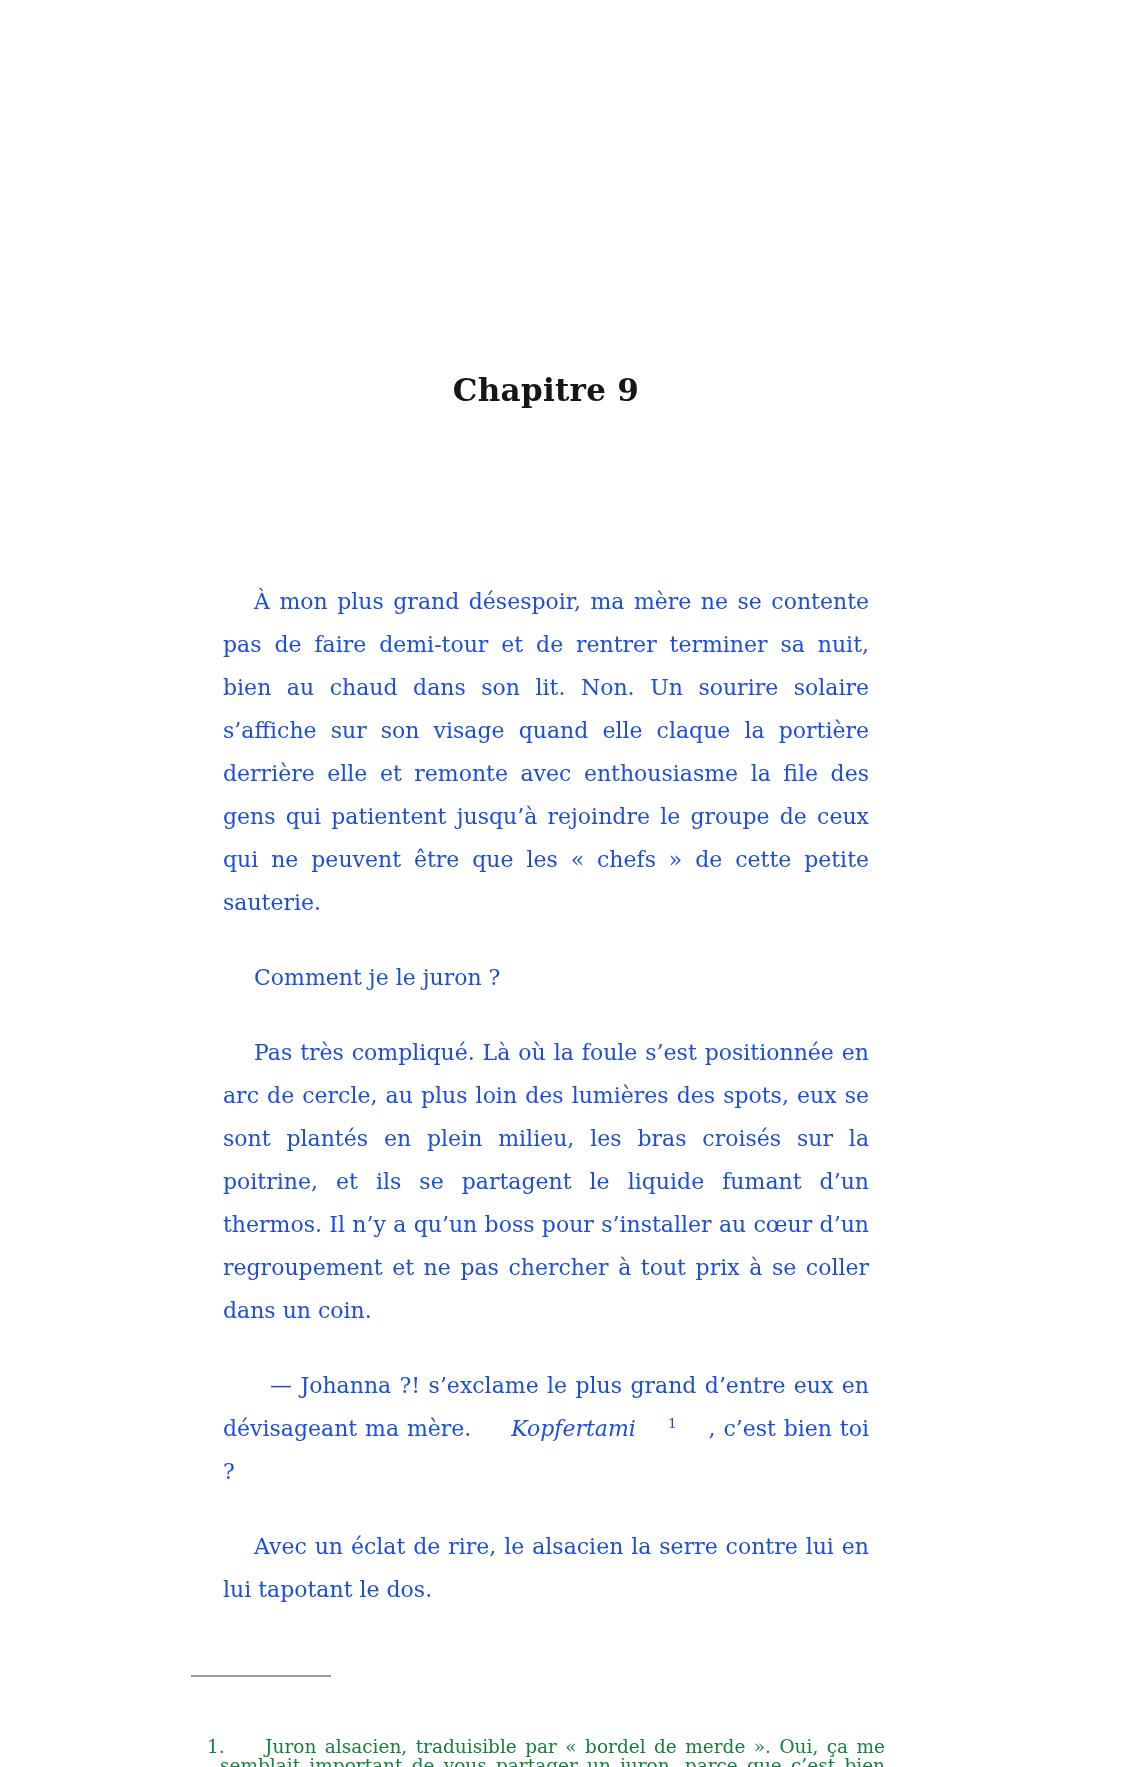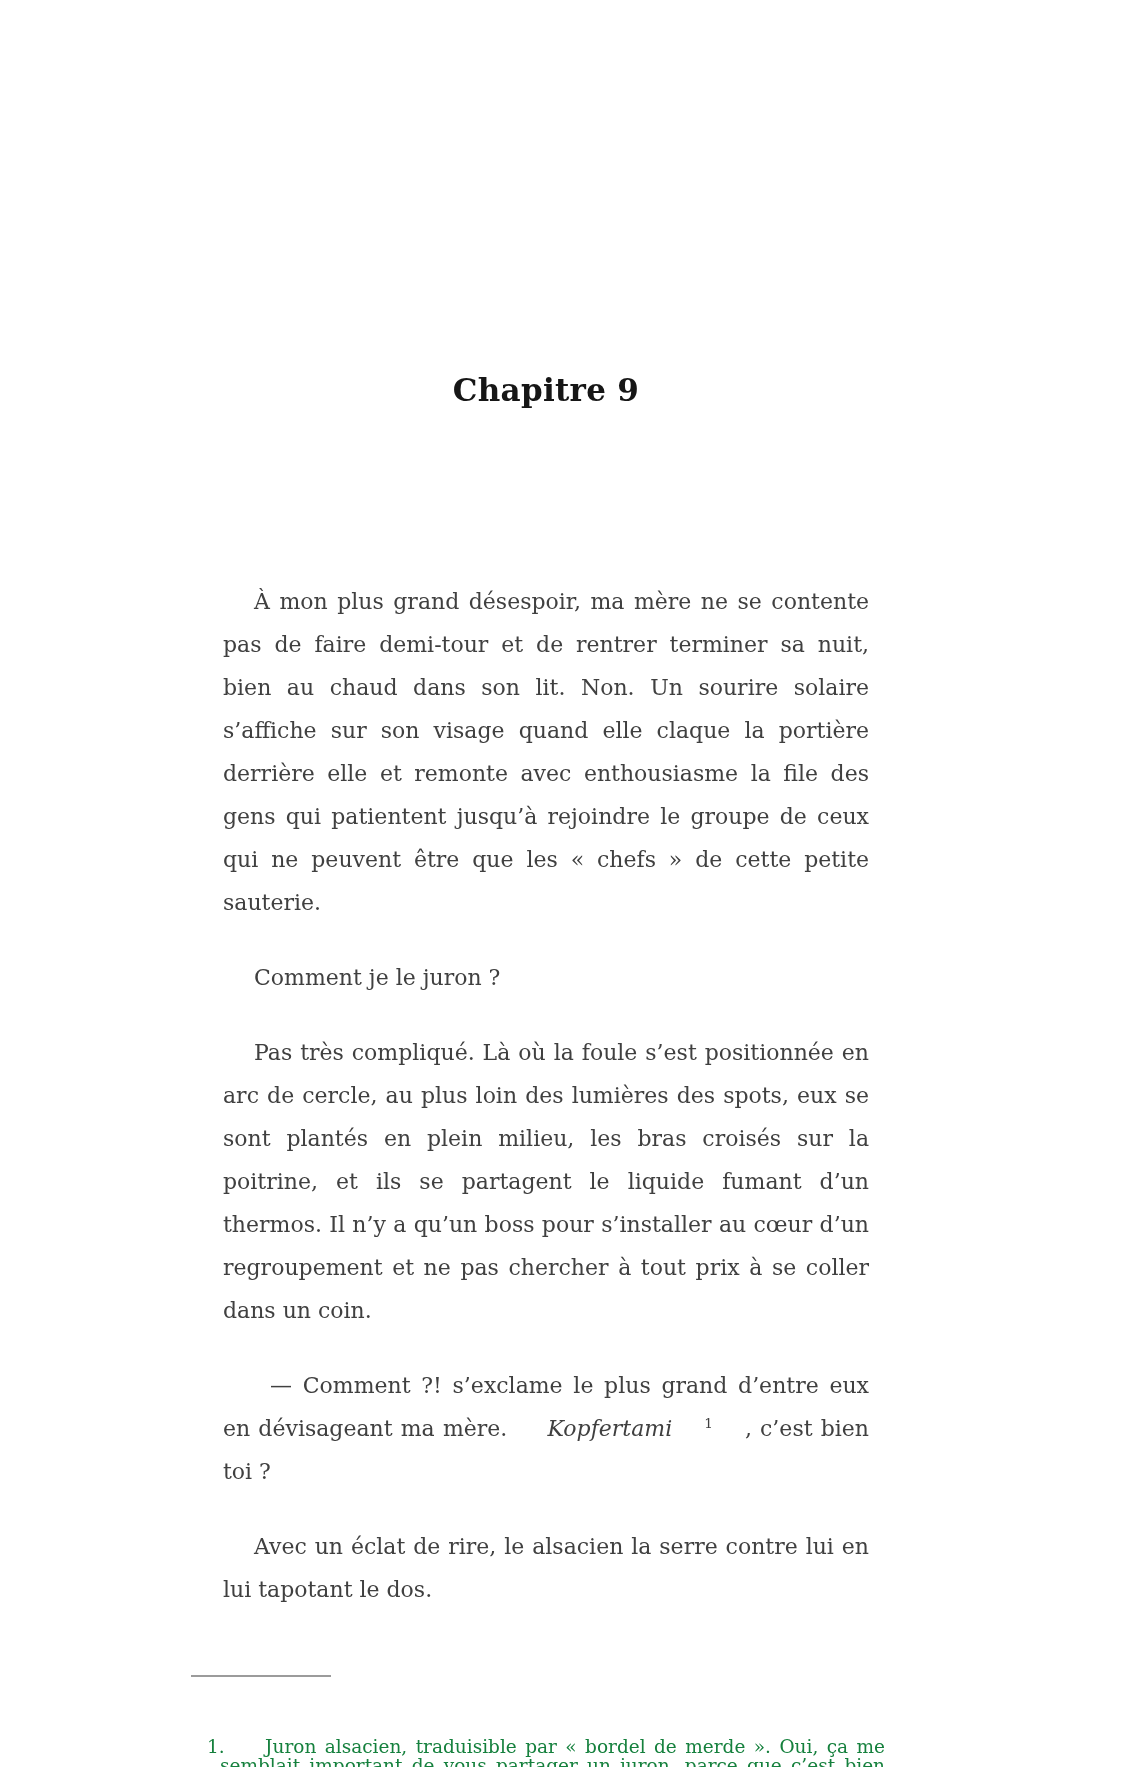--- a/index.html
+++ b/index.html
@@ -27,21 +27,21 @@
     letter-spacing: 0.3px;
     margin-top: 308px;
     margin-bottom: 124px;
     color: #161616;
   }
   .body-text p {
     font-size: 22px;
     line-height: 43px;
     text-align: justify;
     text-indent: 31px;
-    color: #404040;
+    color: #1d4ed8;
   }
   .body-text i {
     font-style: italic;
   }
   sup.fn-ref {
     font-size: 0.62em;
     vertical-align: super;
     line-height: 0;
   }
   .footnote-sep {
@@ -73,21 +73,21 @@
 
     <h1 class="chapter-title">Chapitre 9</h1>
 
     <section class="body-text">
       <p>À mon plus grand désespoir, ma mère ne se contente pas de faire demi-tour et de rentrer terminer sa nuit, bien au chaud dans son lit. Non. Un sourire solaire s’affiche sur son visage quand elle claque la portière derrière elle et remonte avec enthousiasme la file des gens qui patientent jusqu’à rejoindre le groupe de ceux qui ne peuvent être que les « chefs » de cette petite sauterie.</p>
 
       <p>Comment je le juron ?</p>
 
       <p>Pas très compliqué. Là où la foule s’est positionnée en arc de cercle, au plus loin des lumières des spots, eux se sont plantés en plein milieu, les bras croisés sur la poitrine, et ils se partagent le liquide fumant d’un thermos. Il n’y a qu’un boss pour s’installer au cœur d’un regroupement et ne pas chercher à tout prix à se coller dans un coin.</p>
 
-      <p><span>— Comment ?! s’exclame le plus grand d’entre eux en dévisageant ma mère. </span><i>Kopfertami</i><sup class="fn-ref">1</sup><span>, c’est bien toi ?</span></p>
+      <p><span>— Johanna ?! s’exclame le plus grand d’entre eux en dévisageant ma mère. </span><i>Kopfertami</i><sup class="fn-ref">1</sup><span>, c’est bien toi ?</span></p>
 
 
       <p>Avec un éclat de rire, le alsacien la serre contre lui en lui tapotant le dos.</p>
     </section>
 
     <hr class="footnote-sep">
 
     <p class="footnote"><span>1.</span> <span>Juron alsacien, traduisible par « bordel de merde ». Oui, ça me semblait important de vous partager un juron, parce que c’est bien connu, c’est toujours par ça qu’on commence l’apprentissage d’une nouvelle langue.</span></p>
 
     <div class="page-number">71</div>

